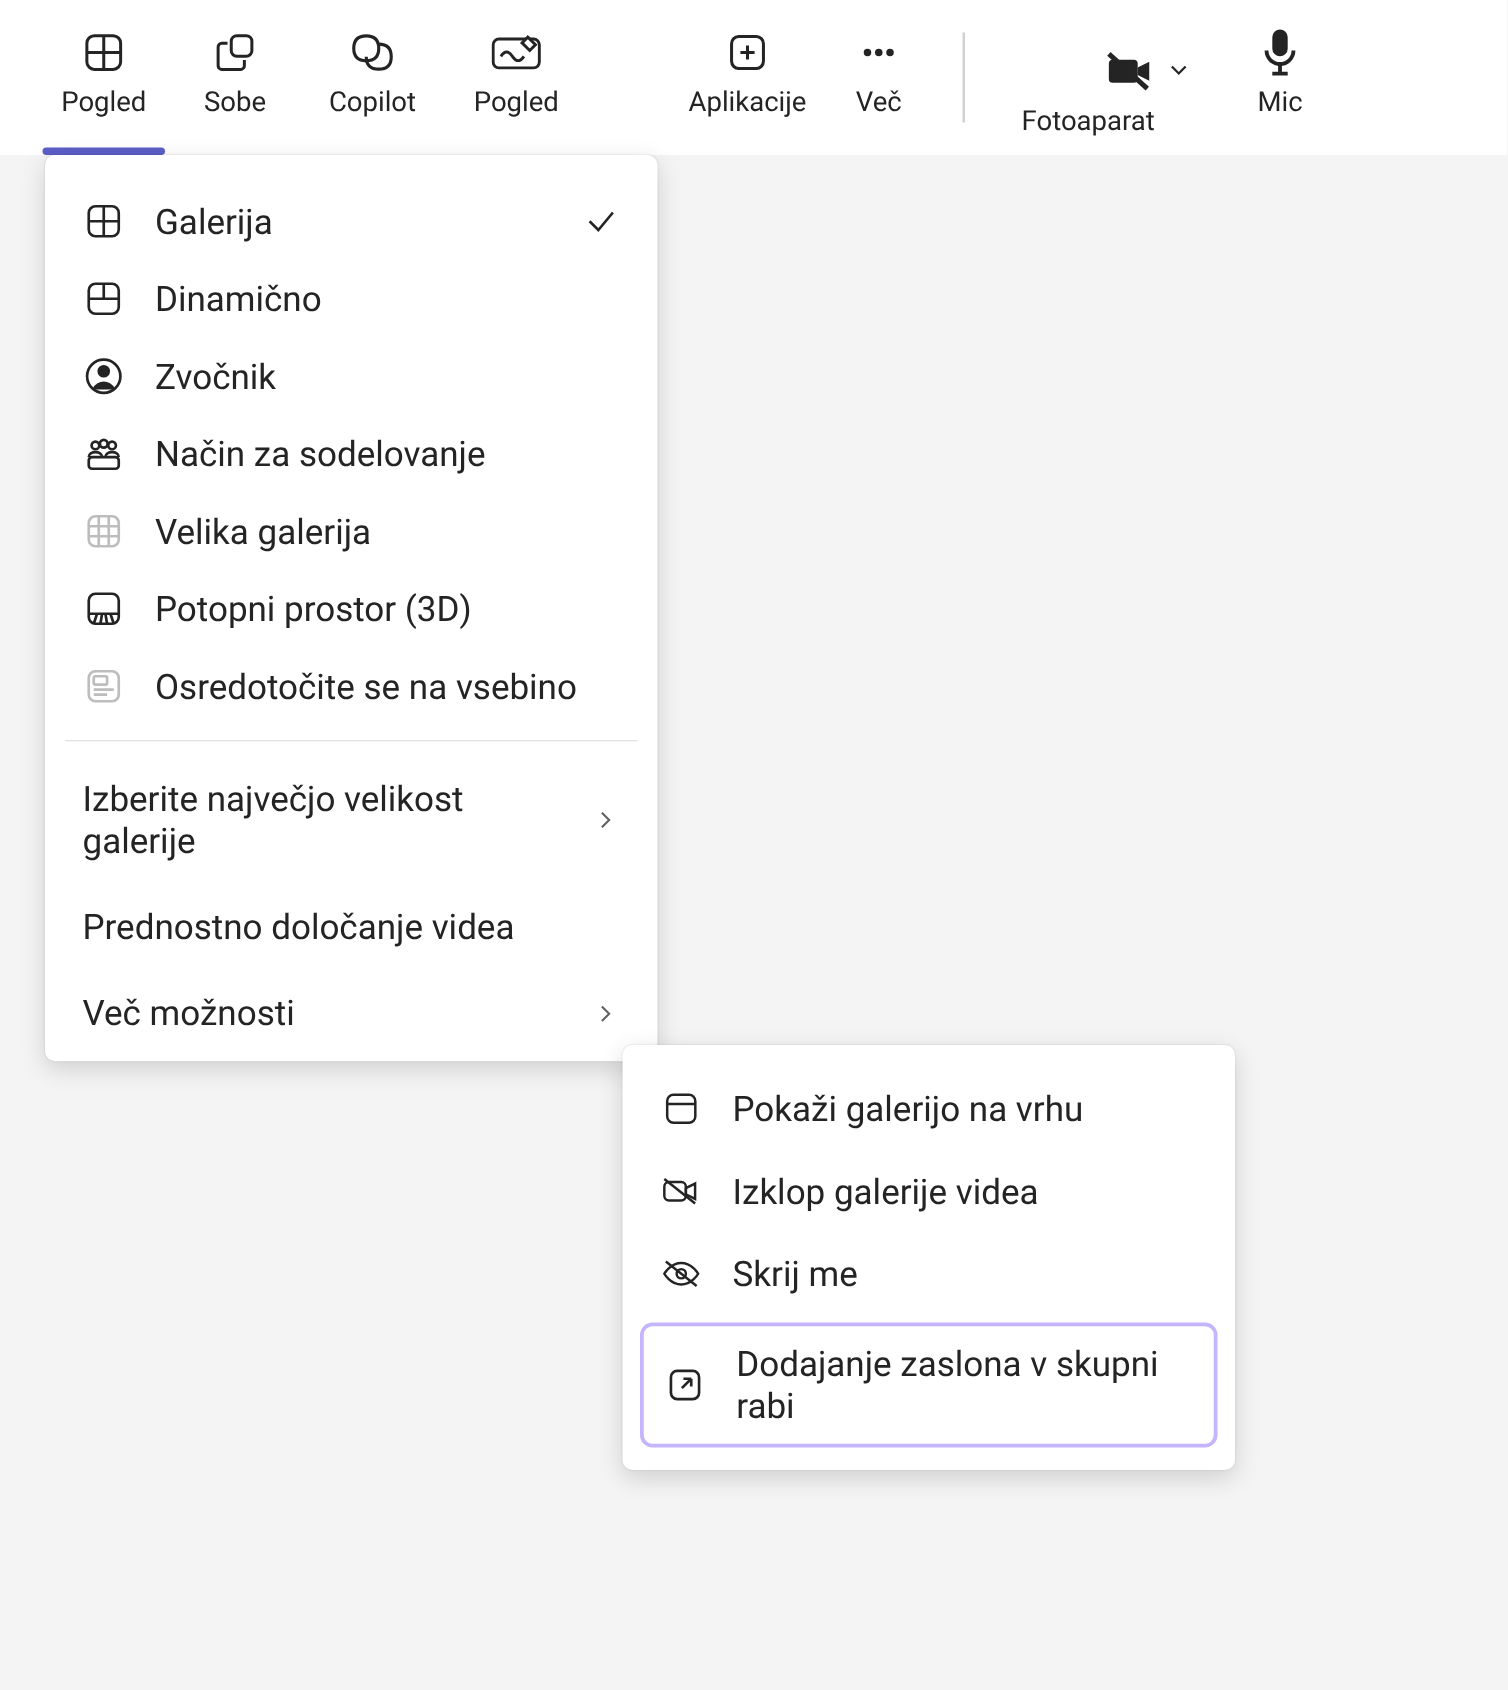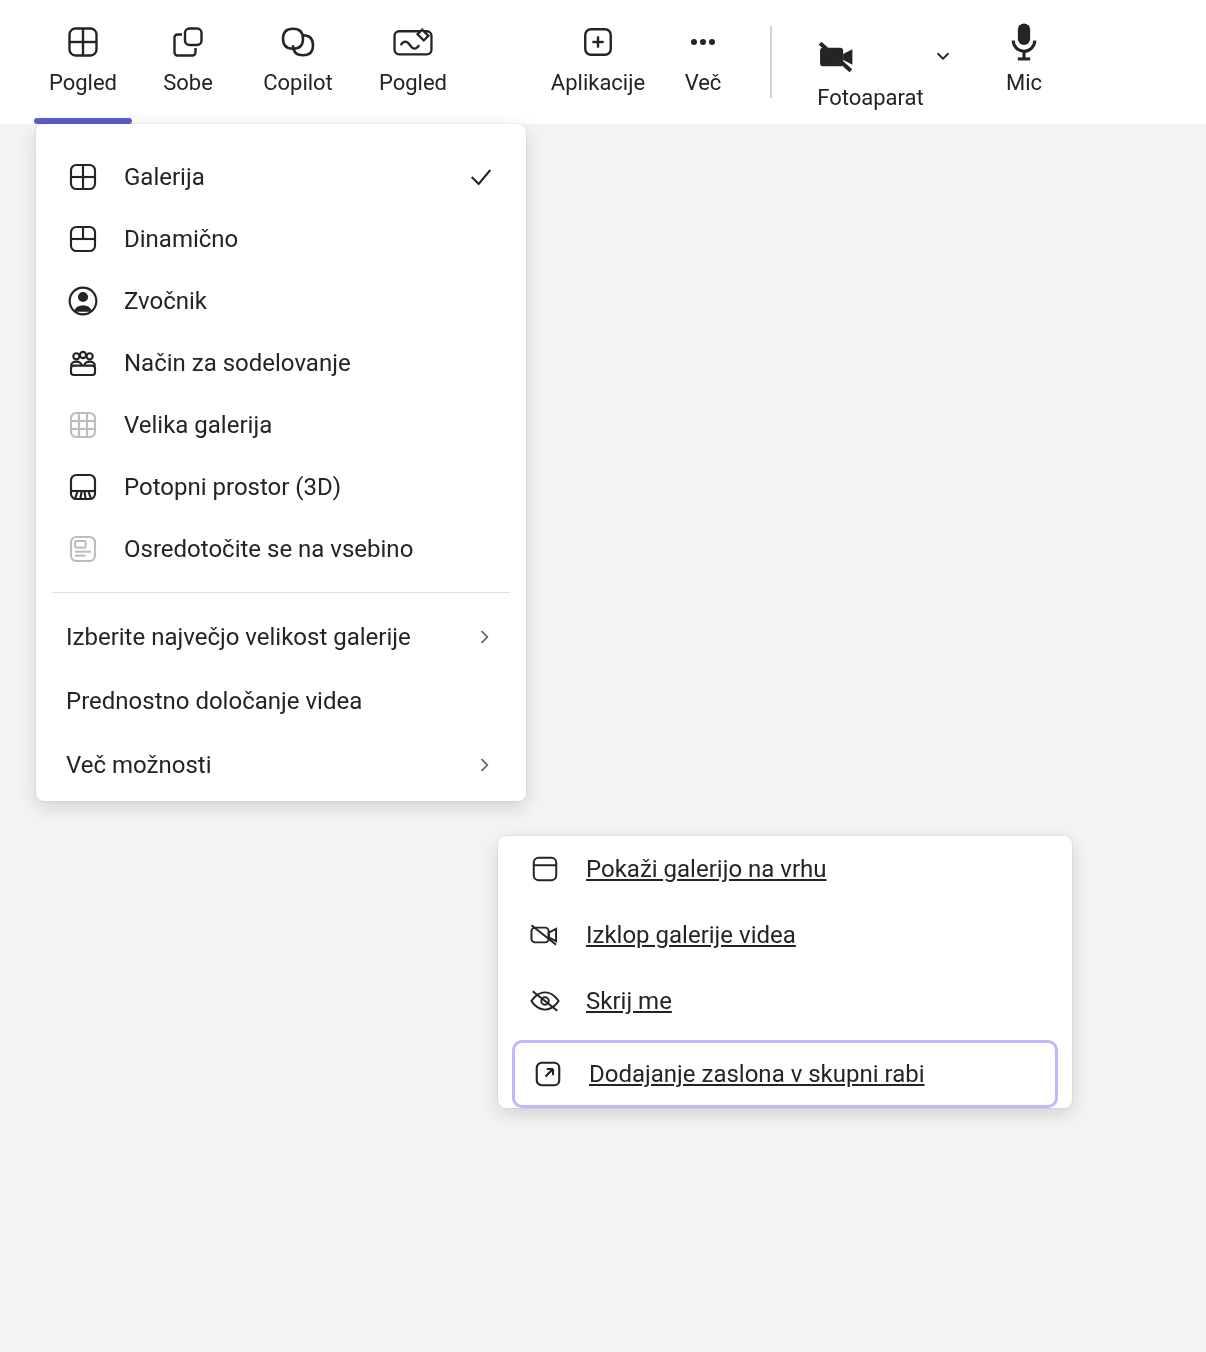--- a/index.html
+++ b/index.html
@@ -31,58 +31,57 @@
 .tool-icon { width:40px; height:40px; display:flex; align-items:center; justify-content:center; }
 .tool-label { font-size:22px; color:#242424; margin-top:8px; }
 .active-ind {
   position:absolute; bottom:0; left:50%; transform:translateX(-50%);
   width:98px; height:6px; background:#5b5fc7; border-radius:3px;
 }
 .vr { width:2px; height:72px; background:#d1d1d1; margin:0 22px; }
 .spacer { flex:0 0 auto; }
 
 .camera-group { display:flex; align-items:center; gap:6px; padding-top:22px; height:100%; flex-direction:row; }
-.camera-col { display:flex; flex-direction:column; align-items:flex-start; }
+.camera-col { display:flex; flex-direction:column; align-items:flex-end; }
 .chev { width:26px; height:26px; display:flex; align-items:center; justify-content:center; margin-top:-34px; }
 
 
 .menu {
   position:absolute;
   left:36px; top:124px;
   width:490px;
   background:#fff;
   border-radius:8px;
   box-shadow:0 6px 20px rgba(0,0,0,0.15),0 0 0 1px rgba(0,0,0,0.04);
   padding:22px 0 4px;
 }
 .menu-row {
   display:flex; align-items:center; gap:24px;
   padding:14px 30px;
   cursor:pointer;
-  font-size:24px;
+  font-size:28px;
 }
 .menu-row .m-icon { width:34px; height:34px; display:flex; align-items:center; justify-content:center; flex-shrink:0;}
 .menu-row .m-label { flex:1; }
 .check { width:30px; height:30px; display:flex; align-items:center; justify-content:center; }
 .hr { height:1px; background:#e0e0e0; margin:12px 16px; }
 .menu-row.sub { padding:18px 30px;gap:25px; }
 .chevron-r { width:24px; height:24px; display:flex; align-items:center; justify-content:center; color:#616161;}
 .menu-row .m-dim { color:#bdbdbd; }
 svg { display:block; }
 
 
 .submenu {
   position:absolute;
   left:498px; top:836px;
-  width:574px;
+  width:490px;
   background:#fff;
   border-radius:8px;
   box-shadow:0 6px 20px rgba(0,0,0,0.15),0 0 0 1px rgba(0,0,0,0.04);
-  padding:0 0;
-  text-decoration:underline;
+  padding:18px 0;
 }
 .submenu .menu-row { padding:16px 30px; }
 .outlined {
   border:3px solid #c4b5fd;
   border-radius:10px;
   margin:6px 14px 0;
   padding:14px 16px !important;
 }
 </style>
 </head>

